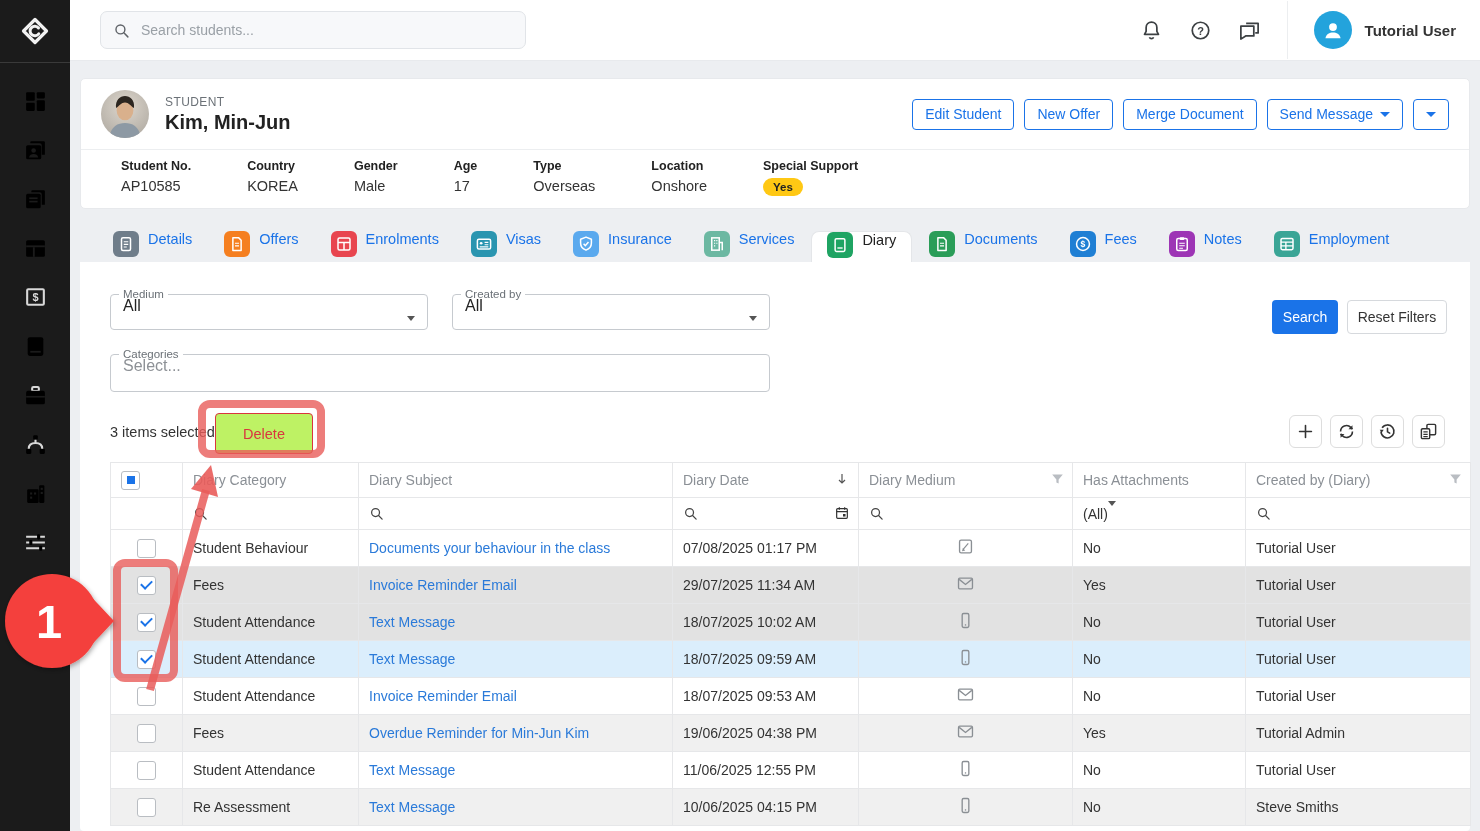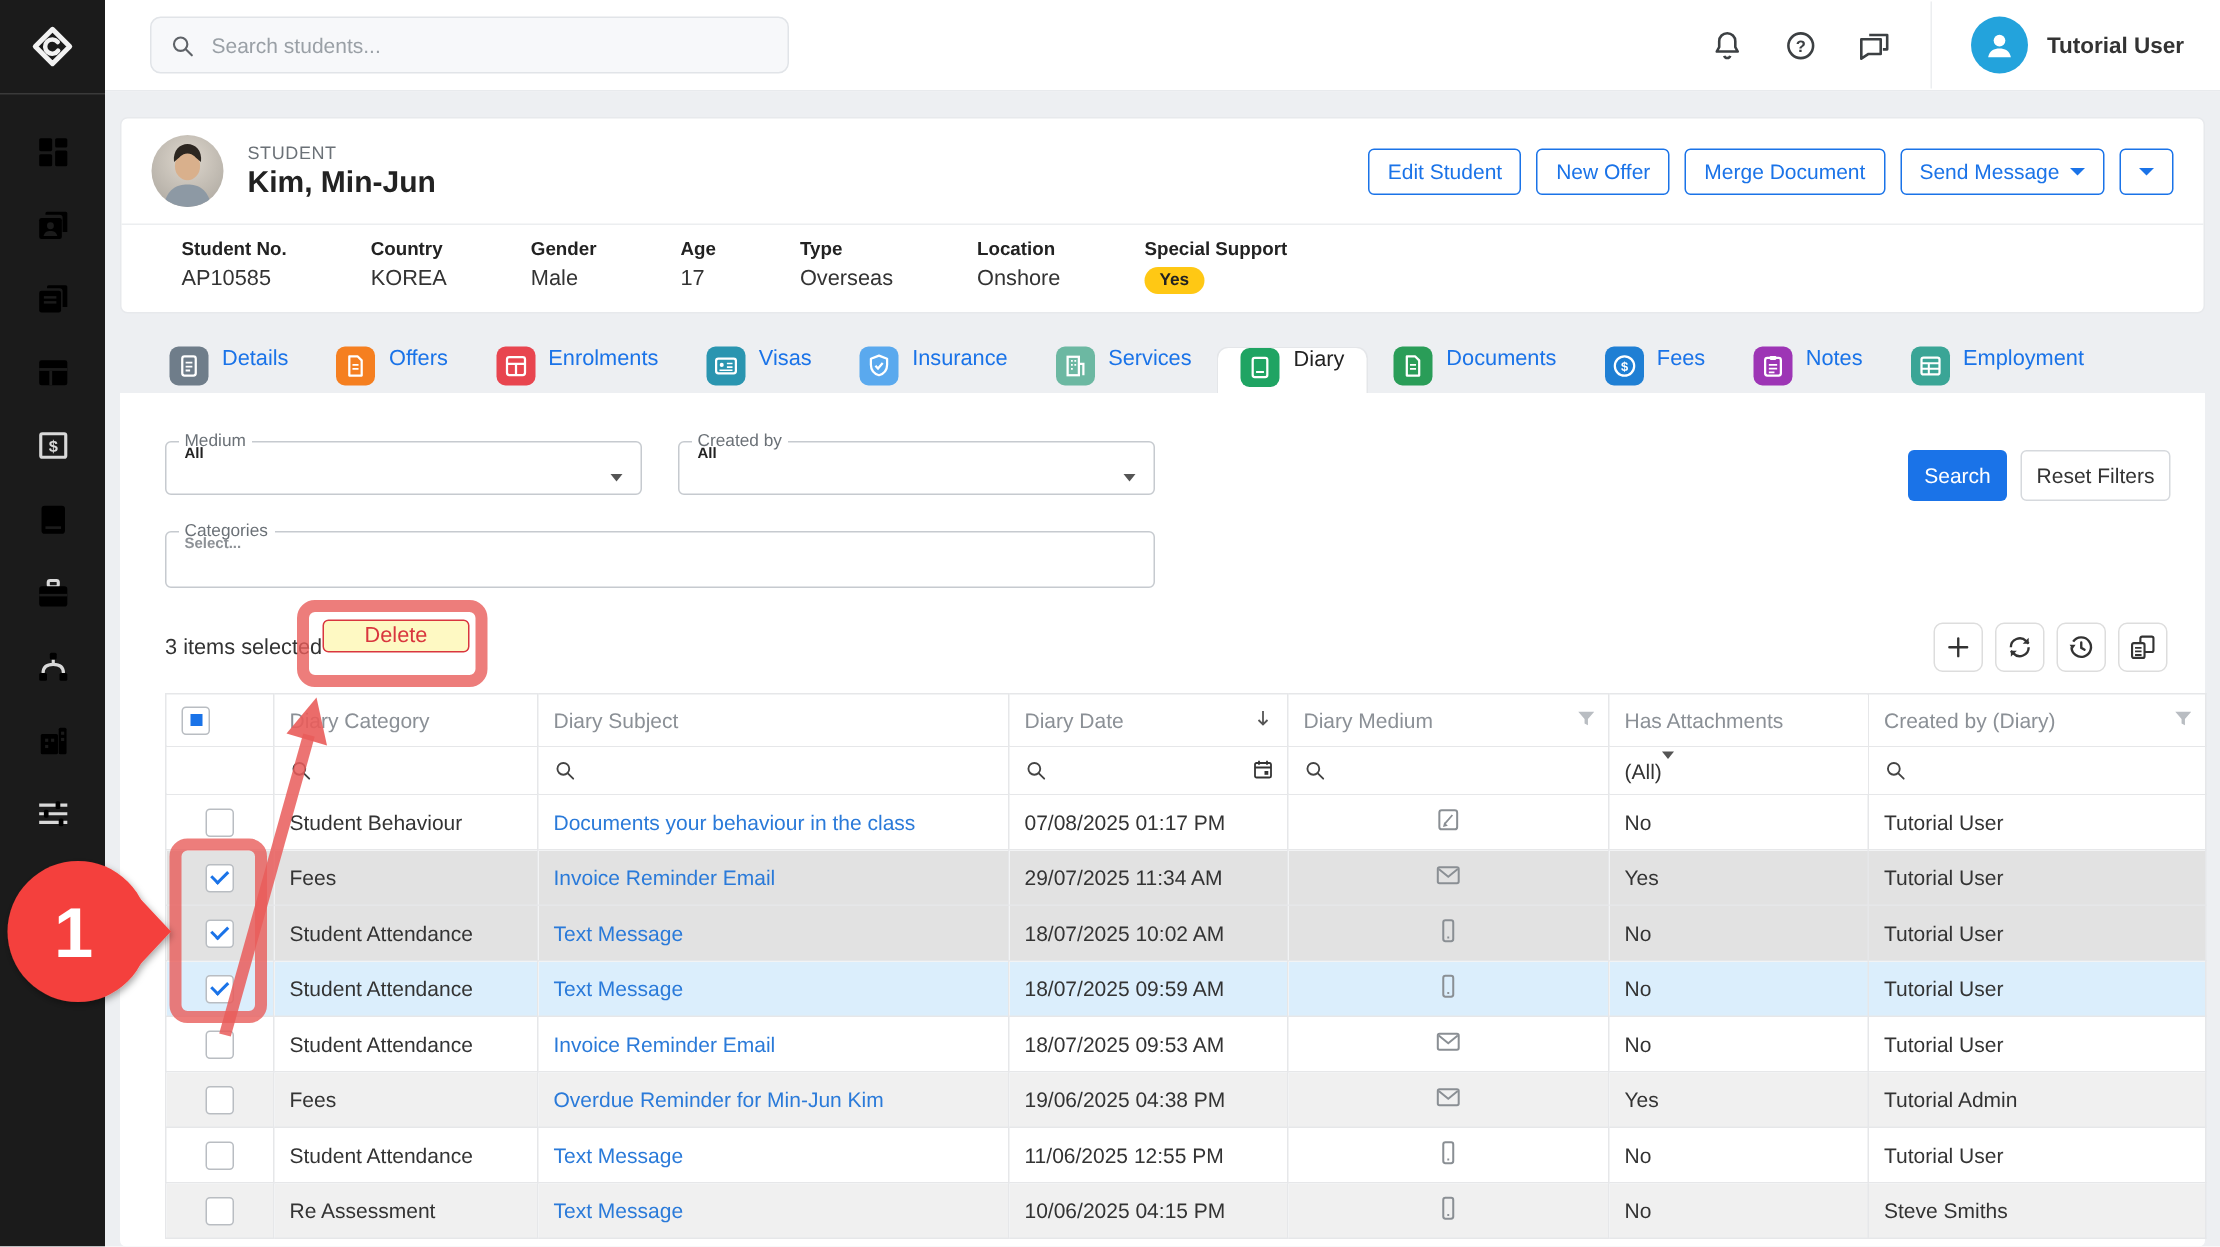--- a/index.html
+++ b/index.html
@@ -45,32 +45,32 @@
   
   .tabs{margin:22px 10px 0;height:40px;display:flex;align-items:stretch;padding-left:18px;gap:2px;}
   .tab{display:flex;align-items:flex-start;gap:9px;padding:0 15px;color:#1a73e8;font-size:14.5px;cursor:pointer;border-radius:8px 8px 0 0;}
   .tab.active{background:#fff;color:#222;border:1px solid #e4e6e9;border-bottom:none;}
   .tab-ic{width:26px;height:26px;border-radius:6px;display:flex;align-items:center;justify-content:center;flex:none;}
   .tab-ic svg{width:18px;height:18px;color:#fff;}
   
   .panel{position:absolute;left:10px;right:10px;top:202px;bottom:0;background:#fff;border-radius:0 0 4px 4px;}
   .mat{position:absolute;margin:0;border:1px solid #c6cacf;border-radius:4px;padding:0;}
   .mat legend{margin-left:8px;padding:0 4px;font-size:11.5px;color:#6b7177;}
-  .mat-val{font-size:10px;color:#222;padding:0 12px 8px;margin-top:-3px;font-weight:bold;}
+  .mat-val{font-size:16px;color:#222;padding:0 12px 8px;margin-top:-3px;}
   .mat-val.ph{color:#8d9196;}
   .mat .dd-caret{position:absolute;right:12px;top:16px;border-top-color:#555;}
   .f-medium{left:30px;top:26px;width:316px;height:40px;}
   .f-created{left:372px;top:26px;width:316px;height:40px;}
   .f-categories{left:30px;top:86px;width:658px;height:42px;}
   .btn-search{position:absolute;left:1192px;top:38px;width:66px;height:34px;background:#1a73e8;color:#fff;border:none;border-radius:4px;
               font:14px "Liberation Sans",sans-serif;cursor:pointer;}
   .btn-reset{position:absolute;left:1267px;top:38px;width:100px;height:34px;background:#fff;color:#333;border:1px solid #d6d9dd;border-radius:4px;
              font:14px "Liberation Sans",sans-serif;cursor:pointer;}
   .sel-text{position:absolute;left:30px;top:162px;font-size:14.5px;color:#333;}
-  .btn-delete{position:absolute;left:135px;top:151px;width:98px;height:22px;background:#fef9c3;border:1px solid #d9363e;color:#d9363e;
+  .btn-delete{position:absolute;left:135px;top:151px;width:98px;height:41px;background:#bef264;border:1px solid #d9363e;color:#d9363e;
               border-radius:4px;font:14.5px "Liberation Sans",sans-serif;cursor:pointer;}
   .grid-toolbar{position:absolute;top:153px;left:1209px;display:flex;gap:8px;}
   .tbtn{width:33px;height:33px;border:1px solid #ddd;background:#fff;border-radius:6px;display:flex;align-items:center;justify-content:center;color:#333;cursor:pointer;}
   .tbtn svg{width:19px;height:19px;}
   
   .grid{position:absolute;left:30px;top:200px;width:1360px;border-collapse:collapse;table-layout:fixed;font-size:14px;}
   .grid th,.grid td{border:1px solid #e6e7e9;padding:0 10px;overflow:hidden;white-space:nowrap;text-overflow:ellipsis;}
   .grid thead th{height:34px;font-weight:400;color:#8b9096;text-align:left;position:relative;background:#fff;}
   .grid .flt td{height:31px;background:#fff;position:relative;}
   .grid tbody td{height:36px;color:#333;}

